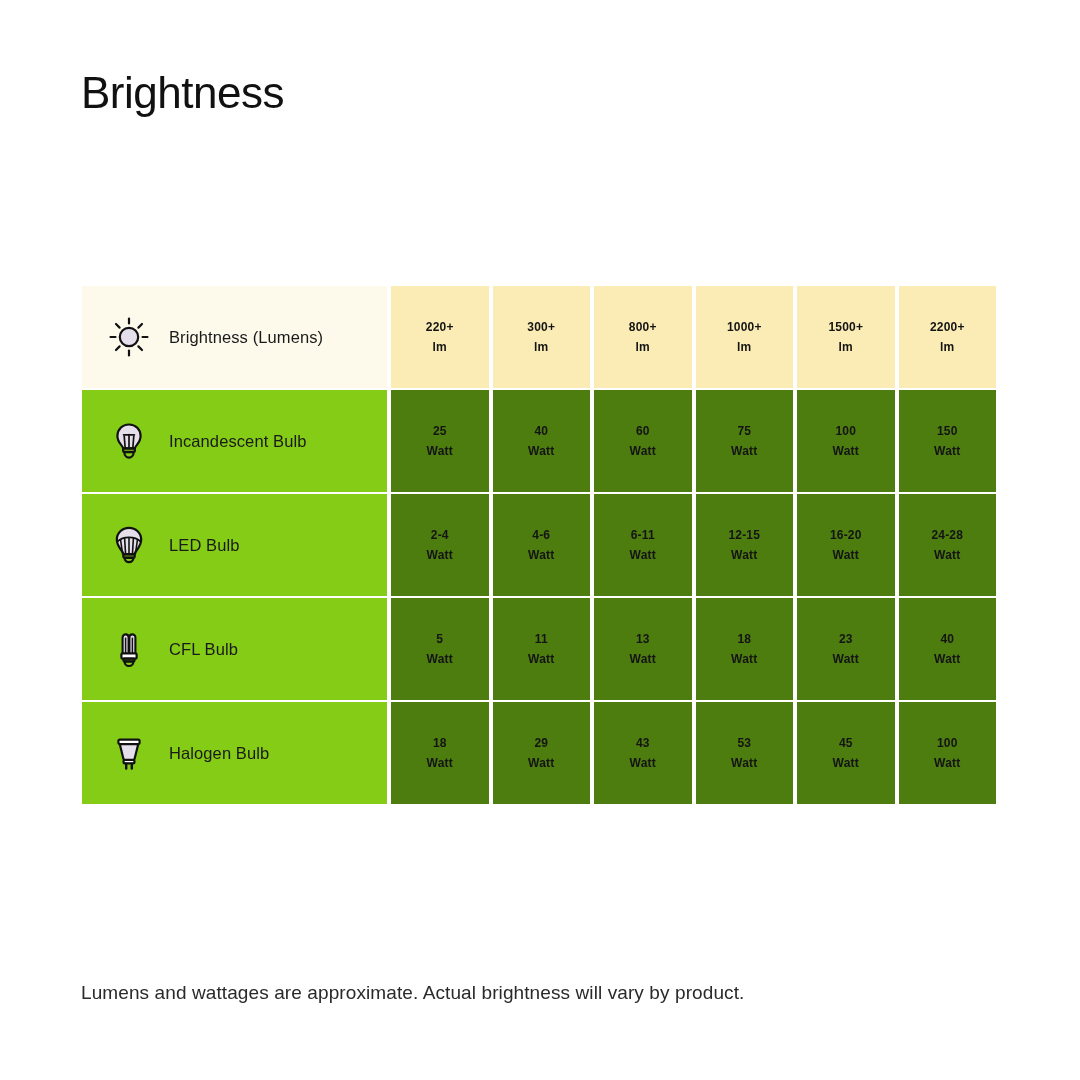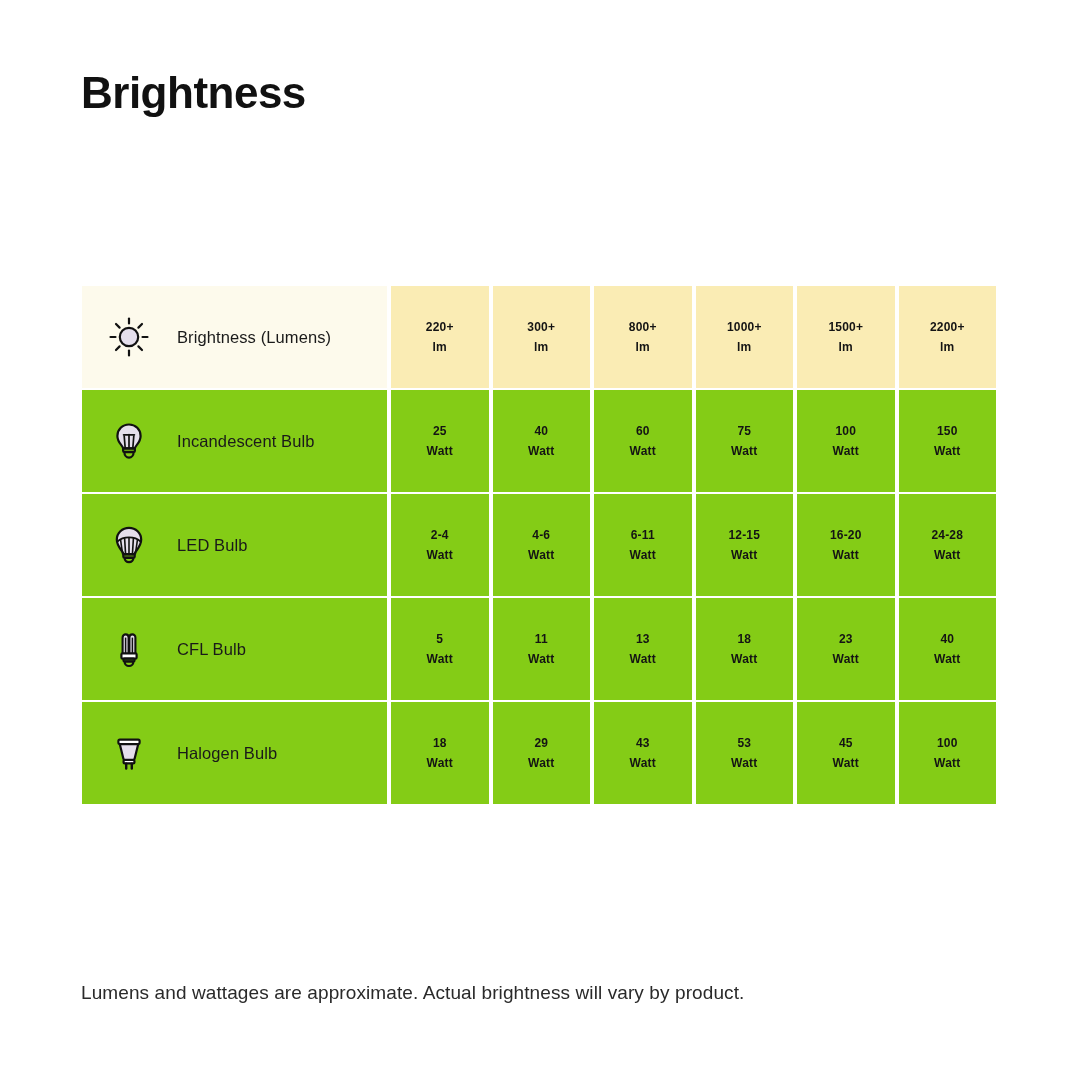--- a/index.html
+++ b/index.html
@@ -19,21 +19,21 @@
     background: #ffffff;
     overflow: hidden;
   }
 
   
   #page-title {
     position: absolute;
     left: 81px;
     top: 69px;
     font-size: 44px;
-    font-weight: 700;
+    font-weight: 400;
     letter-spacing: -0.5px;
     color: #111111;
     line-height: 1.1;
   }
 
   
   #chart-table {
     position: absolute;
     left: 82px;
     top: 286px;
@@ -48,21 +48,21 @@
     align-items: stretch;
   }
 
   
   .label-cell {
     width: 305px;
     min-width: 305px;
     display: flex;
     align-items: center;
     padding-left: 23px;
-    gap: 24px;
+    gap: 16px;
   }
   .label-text {
     font-size: 16.5px;
     font-weight: 400;
     color: #1a1a1a;
     letter-spacing: 0.1px;
     white-space: nowrap;
   }
   .icon-box {
     width: 48px;
@@ -100,21 +100,21 @@
   }
 
   
   .row-header { height: 102px; }
   .row-header .label-cell { background: #fdfaec; }
   .row-header .data-cell { background: #faecb4; }
 
   
   .row-body { height: 102px; }
   .row-body .label-cell { background: #84cc16; }
-  .row-body .data-cell { background: #84cc16; }
+  .row-body .data-cell { background: #4d7c0f; }
 
   
   .row-sep { height: 2px; width: 916px; background: #ffffff; }
 
   
   #footnote {
     position: absolute;
     left: 81px;
     top: 982px;
     font-size: 19px;

